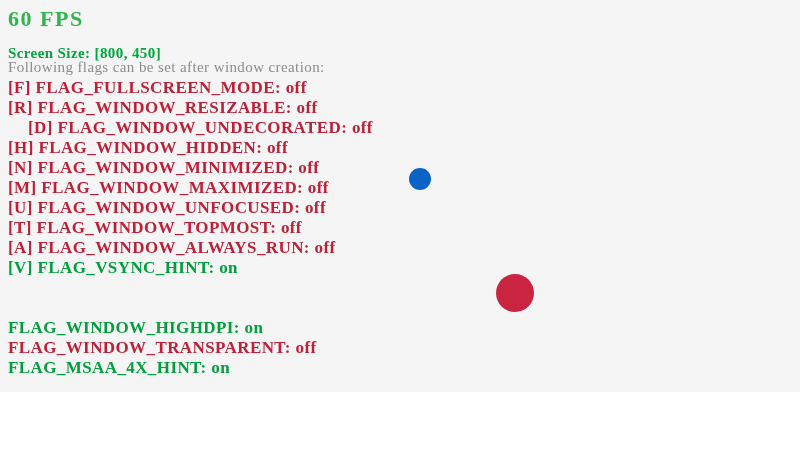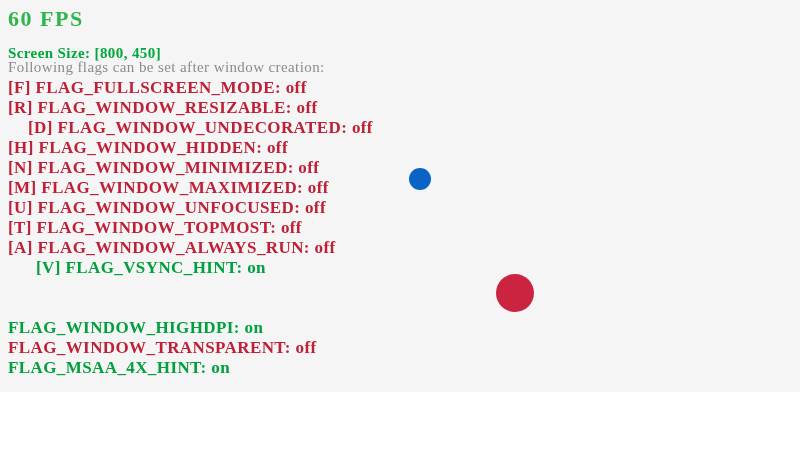--- a/index.html
+++ b/index.html
@@ -86,21 +86,21 @@
   <div id="runtime-flag-list">
       <div class="txt flag-line off" style="top: 79px;">[F] FLAG_FULLSCREEN_MODE: off</div>
       <div class="txt flag-line off" style="top: 99px; text-align: right;">[R] FLAG_WINDOW_RESIZABLE: off</div>
       <div class="txt flag-line off" style="top: 119px; margin-left: 20px;">[D] FLAG_WINDOW_UNDECORATED: off</div>
       <div class="txt flag-line off" style="top: 139px;">[H] FLAG_WINDOW_HIDDEN: off</div>
       <div class="txt flag-line off" style="top: 159px;">[N] FLAG_WINDOW_MINIMIZED: off</div>
       <div class="txt flag-line off" style="top: 179px;">[M] FLAG_WINDOW_MAXIMIZED: off</div>
       <div class="txt flag-line off" style="top: 199px;">[U] FLAG_WINDOW_UNFOCUSED: off</div>
       <div class="txt flag-line off" style="top: 219px;">[T] FLAG_WINDOW_TOPMOST: off</div>
       <div class="txt flag-line off" style="top: 239px;">[A] FLAG_WINDOW_ALWAYS_RUN: off</div>
-      <div class="txt flag-line on" style="top: 259px; margin-left: 28px;">[V] FLAG_VSYNC_HINT: on</div>
+      <div class="txt flag-line on" style="top: 259px;">[V] FLAG_VSYNC_HINT: on</div>
     </div>
 
 
   <div id="creation-flag-list">
       <div class="txt flag-line on" style="top: 319px;">FLAG_WINDOW_HIGHDPI: on</div>
       <div class="txt flag-line off" style="top: 339px;">FLAG_WINDOW_TRANSPARENT: off</div>
       <div class="txt flag-line on" style="top: 359px;">FLAG_MSAA_4X_HINT: on</div>
     </div>
 
   <div id="ball-layer">

